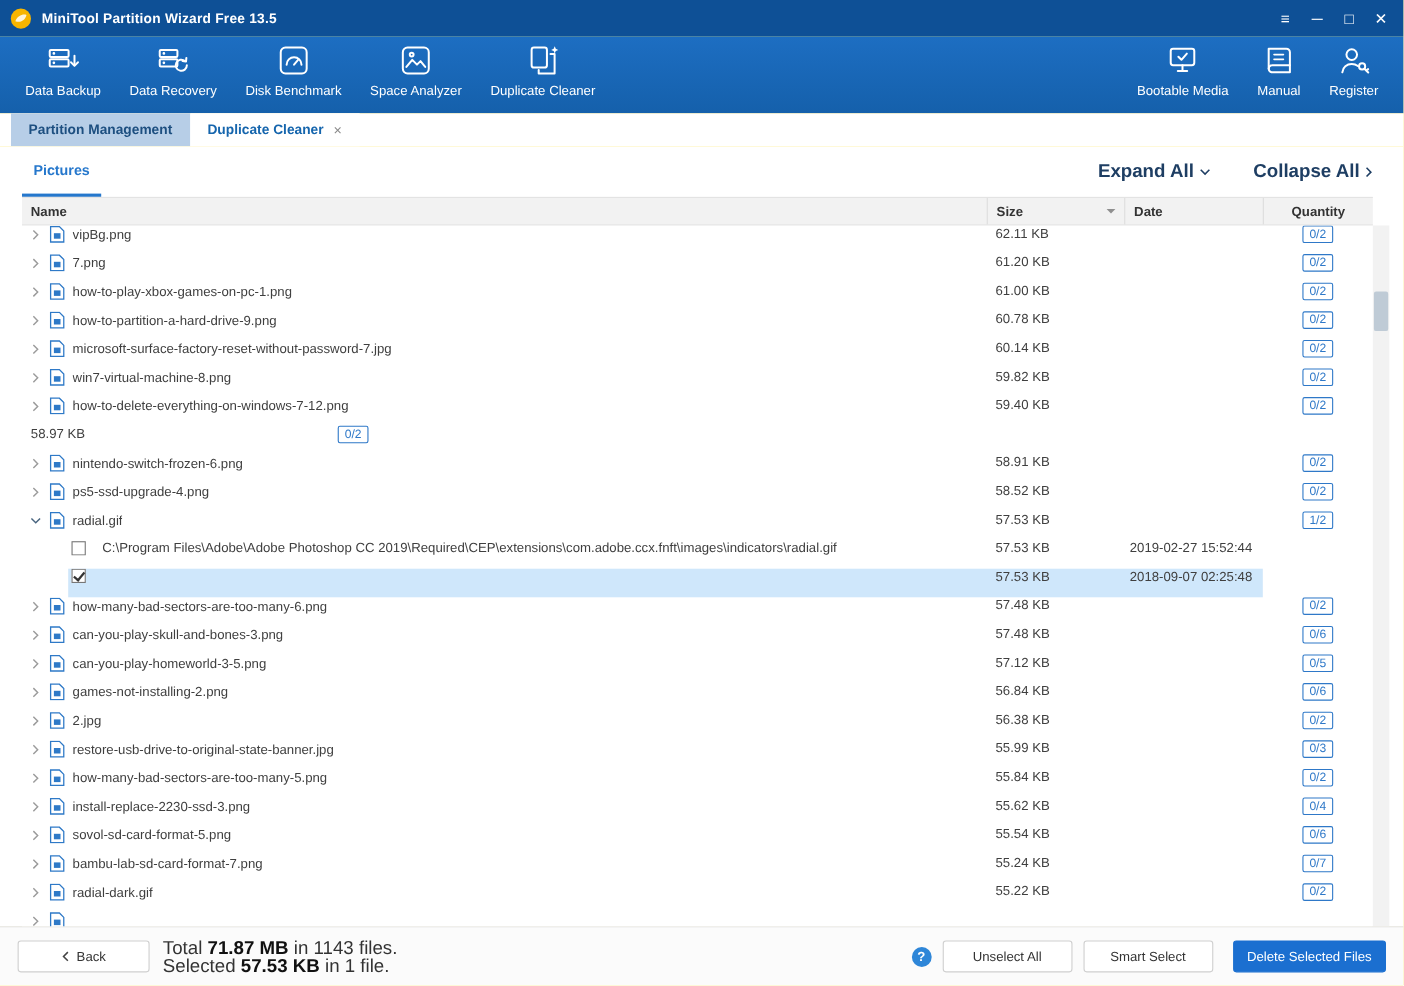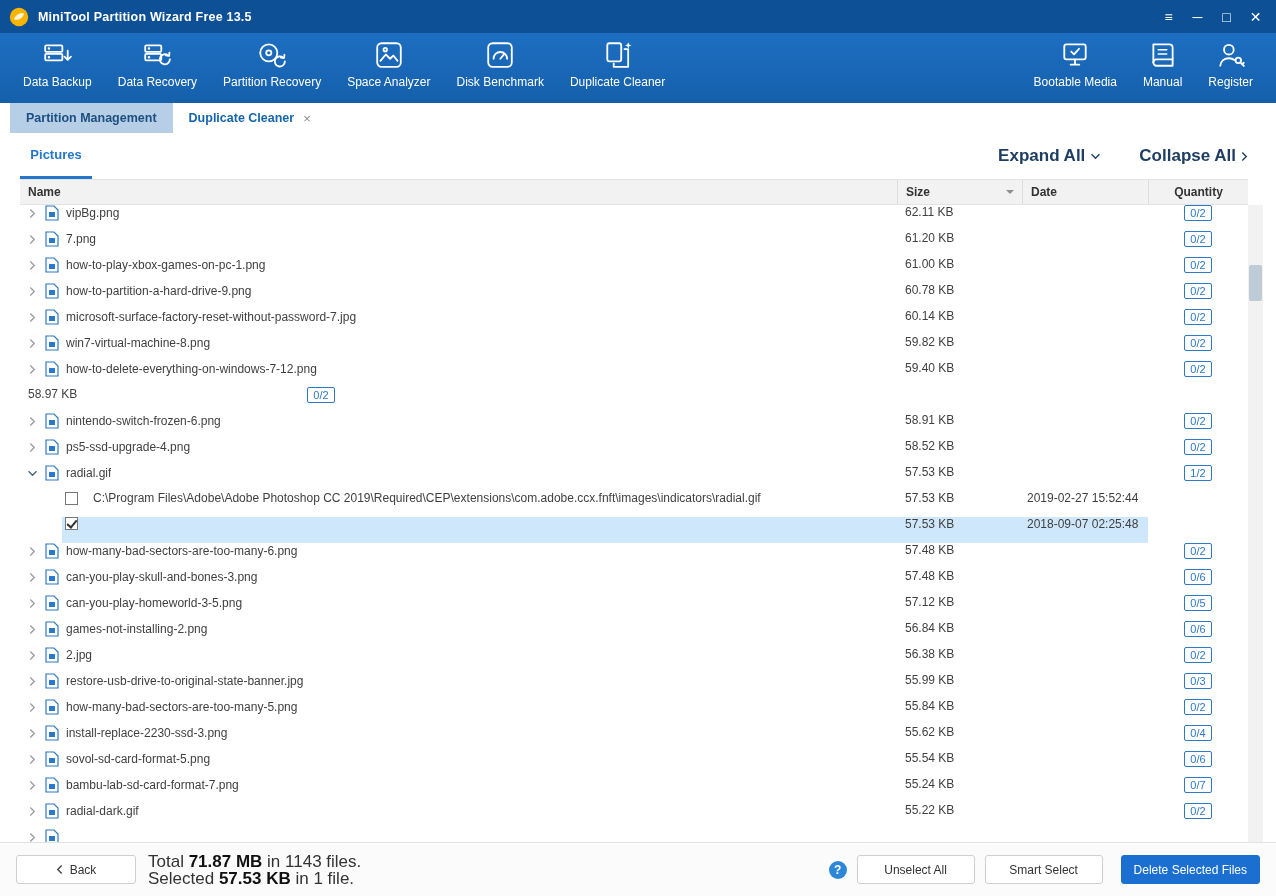--- a/index.html
+++ b/index.html
@@ -130,52 +130,39 @@
                 <path d="M25.6 11.8l-.3 3-3-.4"></path>
               </g>
             </svg>
           </span>
     <span class="tool-label">Data Recovery</span>
   </div>
         <div class="tool-item">
     <span class="tool-icon">
             <svg viewBox="0 0 28 28">
               <g fill="none" stroke="#fff" stroke-width="1.7" stroke-linecap="round" stroke-linejoin="round">
-                <circle cx="11" cy="12" r="8"></circle>
-                <circle cx="11" cy="12" r="2.4"></circle>
-                <path d="M26 20a4.7 4.7 0 1 1-1.6-3.5"></path>
-                <path d="M25.6 13.8l-.3 3-3-.4"></path>
+                <rect x="3" y="3" width="22" height="22" rx="4"></rect>
+                <path d="M8 17.5a6.3 6.3 0 0 1 12.6 0"></path>
+                <path d="M14.3 17.5l3.4-4"></path>
               </g>
             </svg>
           </span>
-    <span class="tool-label">Partition Recovery</span>
+    <span class="tool-label">Disk Benchmark</span>
   </div>
         <div class="tool-item">
     <span class="tool-icon">
             <svg viewBox="0 0 28 28">
               <g fill="none" stroke="#fff" stroke-width="1.7" stroke-linecap="round" stroke-linejoin="round">
                 <rect x="3" y="3" width="22" height="22" rx="4"></rect>
                 <path d="M6 19.5l5-6 4 4 3-3 4 5"></path>
                 <circle cx="10.5" cy="9" r="1.6"></circle>
               </g>
             </svg>
           </span>
     <span class="tool-label">Space Analyzer</span>
-  </div>
-        <div class="tool-item">
-    <span class="tool-icon">
-            <svg viewBox="0 0 28 28">
-              <g fill="none" stroke="#fff" stroke-width="1.7" stroke-linecap="round" stroke-linejoin="round">
-                <rect x="3" y="3" width="22" height="22" rx="4"></rect>
-                <path d="M8 17.5a6.3 6.3 0 0 1 12.6 0"></path>
-                <path d="M14.3 17.5l3.4-4"></path>
-              </g>
-            </svg>
-          </span>
-    <span class="tool-label">Disk Benchmark</span>
   </div>
         <div class="tool-item">
     <span class="tool-icon">
             <svg viewBox="0 0 28 28">
               <g fill="none" stroke="#fff" stroke-width="1.7" stroke-linecap="round" stroke-linejoin="round">
                 <rect x="4" y="3" width="13" height="17" rx="2"></rect>
                 <path d="M20 8.5h3.5V25H10v-3"></path>
               </g>
               <path d="M23.6 2l.9 2.1 2.1.9-2.1.9-.9 2.1-.9-2.1-2.1-.9 2.1-.9z" fill="#fff"></path>
             </svg>

